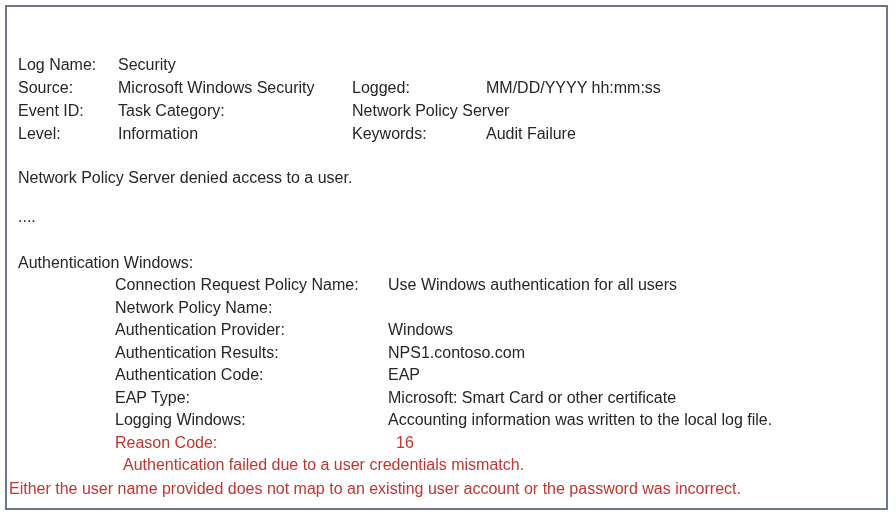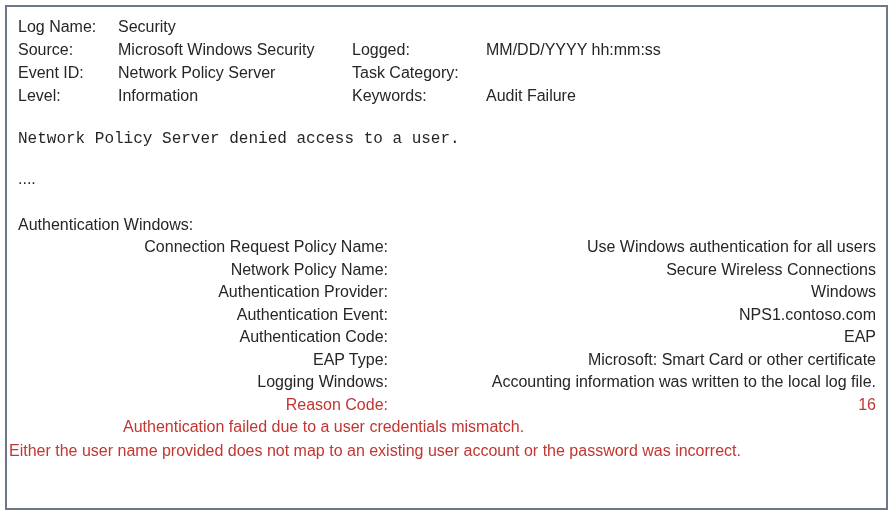--- a/index.html
+++ b/index.html
@@ -19,39 +19,39 @@
   .panel {
     position: absolute;
     left: 5px; top: 5px; right: 8px; bottom: 11px;
     border: 2px solid var(--border);
     background: var(--background);
   }
   .content {
     padding: 8px 10px 0 11px;
     font-size: 16px;
     line-height: 23px;
+    margin-top: 38px;
   }
   
   .header-row {
     display: grid;
     grid-template-columns: 100px 234px 134px 1fr;
     line-height: 23px;
     white-space: nowrap;
   }
-  .event-description { margin-top: 21px; font-family: Liberation Mono, monospace; }
+  .event-description { margin-top: 21px; }
   .ellipsis-line { margin-top: 16px; }
   .auth-details-title { margin-top: 23px; }
   
   .detail-row {
     display: grid;
     grid-template-columns: 273px 1fr;
     padding-left: 97px;
     line-height: 22.5px;
     white-space: nowrap;
-    text-align: right;
   }
   .detail-row.red { color: var(--red); }
   .detail-row.red .detail-value { padding-left: 8px; }
   .reason-continuation {
     color: var(--red);
     margin-left: -9px;
     line-height: 23px;
     white-space: nowrap;
   }
 </style>
@@ -67,50 +67,49 @@
         <span>Security</span>
       </div>
       <div class="header-row">
         <span>Source:</span>
         <span>Microsoft Windows Security</span>
         <span>Logged:</span>
         <span>MM/DD/YYYY hh:mm:ss</span>
       </div>
       <div class="header-row">
         <span>Event ID:</span>
+        <span>Task Category:</span>
         <span>Network Policy Server</span>
-        <span>Task Category:</span>
       </div>
       <div class="header-row">
         <span>Level:</span>
         <span>Information</span>
         <span>Keywords:</span>
         <span>Audit Failure</span>
       </div>
     </div>
 
     <div class="event-description">Network Policy Server denied access to a user.</div>
     <div class="ellipsis-line">....</div>
     <div class="auth-details-title">Authentication Windows:</div>
 
     <div>
       <div class="detail-row">
         <span class="detail-label">Connection Request Policy Name:</span>
         <span class="detail-value">Use Windows authentication for all users</span>
       </div>
       <div class="detail-row">
         <span class="detail-label">Network Policy Name:</span>
-        <span class="detail-value">Secure Wireless Connections</span>
       </div>
       <div class="detail-row">
         <span class="detail-label">Authentication Provider:</span>
         <span class="detail-value">Windows</span>
       </div>
       <div class="detail-row">
-        <span class="detail-label">Authentication Event:</span>
+        <span class="detail-label">Authentication Results:</span>
         <span class="detail-value">NPS1.contoso.com</span>
       </div>
       <div class="detail-row">
         <span class="detail-label">Authentication Code:</span>
         <span class="detail-value">EAP</span>
       </div>
       <div class="detail-row">
         <span class="detail-label">EAP Type:</span>
         <span class="detail-value">Microsoft: Smart Card or other certificate</span>
       </div>

